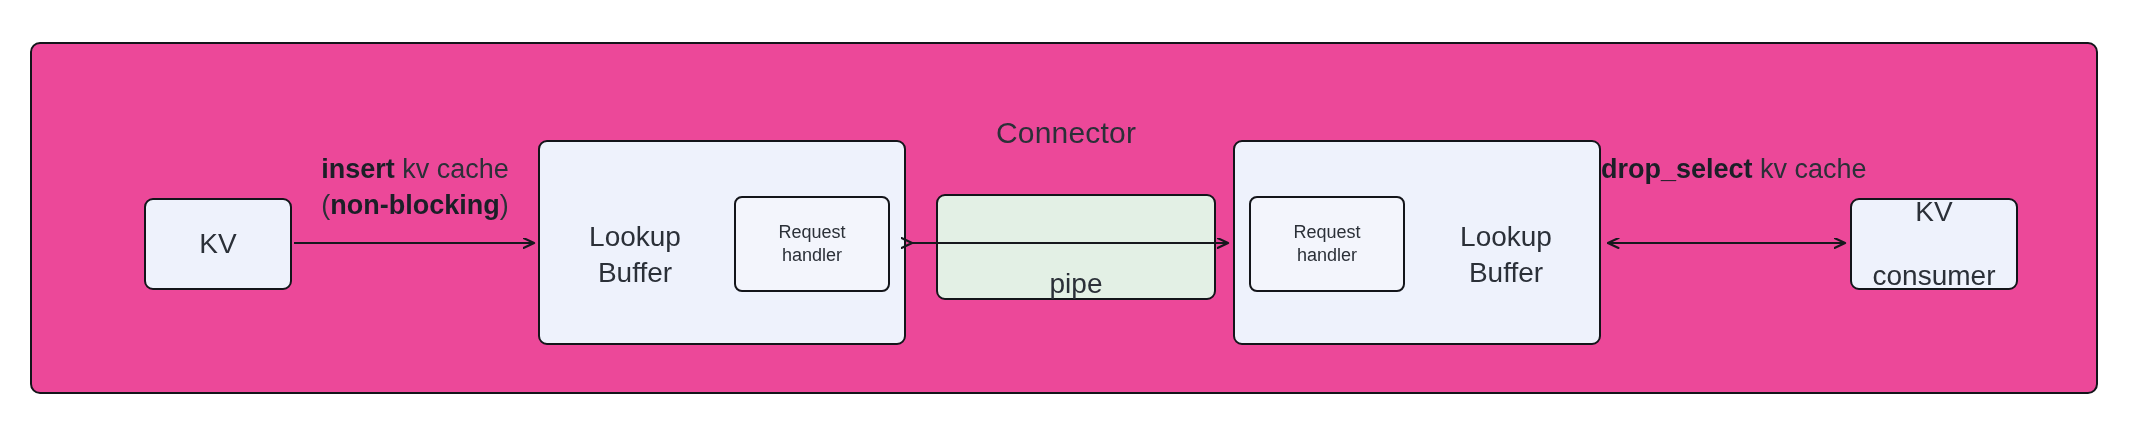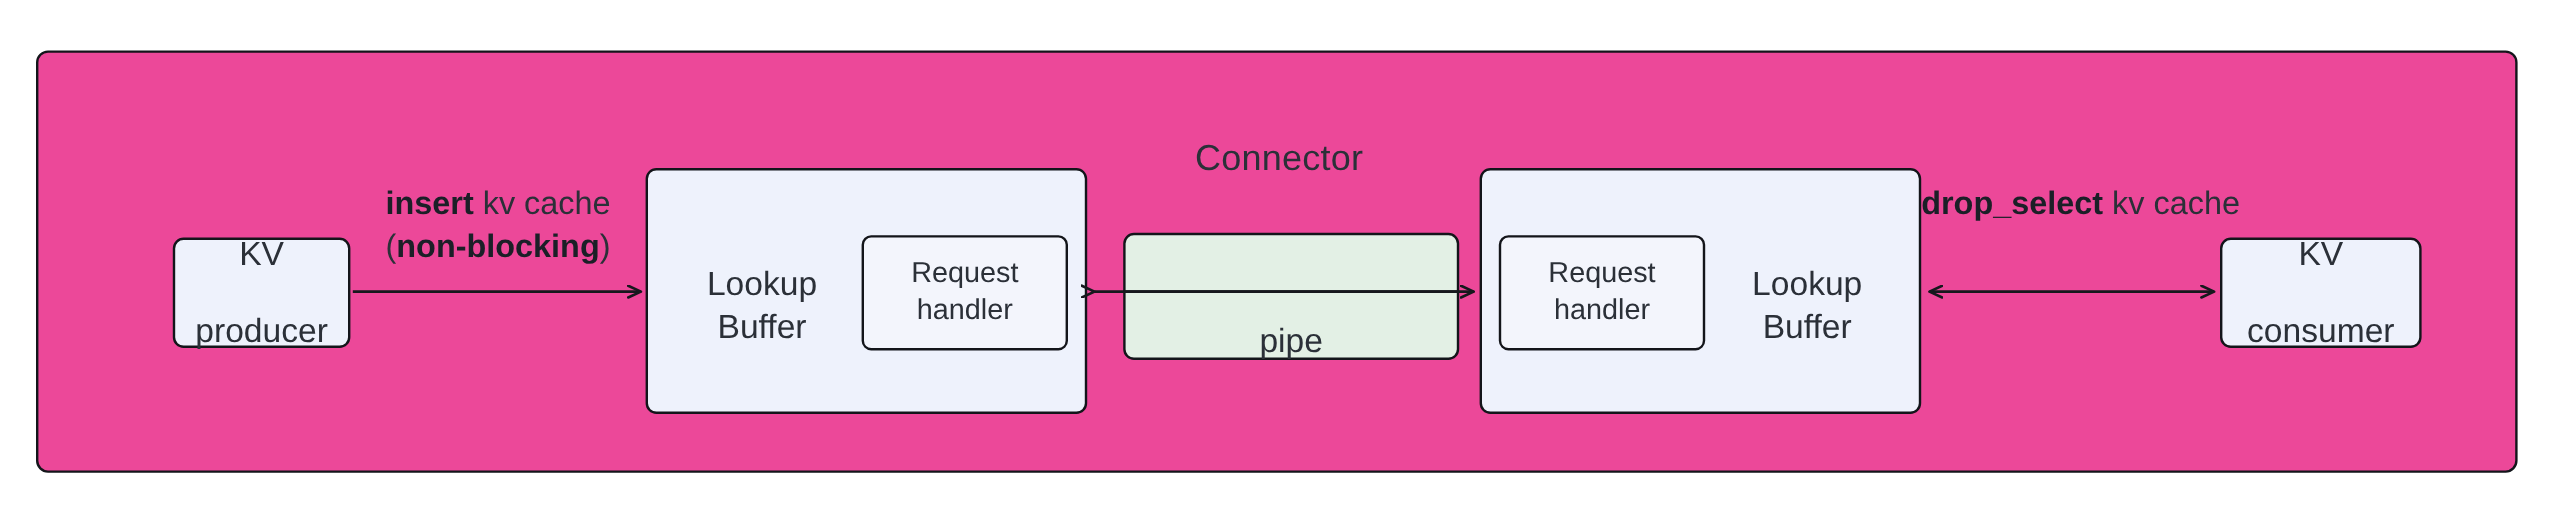--- a/index.html
+++ b/index.html
@@ -96,31 +96,31 @@
 
   
   .lb-label { width: 146px; margin-top: 25px; }
   .lb-left  .lb-label { left: 22px; }
   .lb-right .lb-label { right: 20px; }
 
   
   .req-handler {
     position: absolute;
     box-sizing: border-box;
-    width: 172px;
+    width: 156px;
     height: 96px;
     top: 54px;
     border: 2.2px solid #13151a;
     border-radius: 8px;
     background: #f3f5fc;
     display: flex;
     flex-direction: column;
     align-items: center;
     justify-content: center;
-    font-size: 24px;
+    font-size: 18px;
     line-height: 1.28;
     color: #2b3038;
     text-align: center;
   }
   .lb-left  .req-handler { right: 14px; }
   .lb-right .req-handler { left: 14px; }
 
   
   .pipe {
     position: absolute;
@@ -180,21 +180,20 @@
 <body>
 
 <div id="stage">
 
   <div class="connector-box">
     <div class="connector-title">Connector</div>
   </div>
 
   <div class="node kv-producer">
     <span class="ln">KV</span>
-    <span class="ln">producer</span>
   </div>
 
   <div class="node lookup-buffer lb-left">
     <div class="lb-inner lb-label">
       <span class="ln">Lookup</span>
       <span class="ln">Buffer</span>
     </div>
     <div class="req-handler">
       <span class="ln">Request</span>
       <span class="ln">handler</span>

